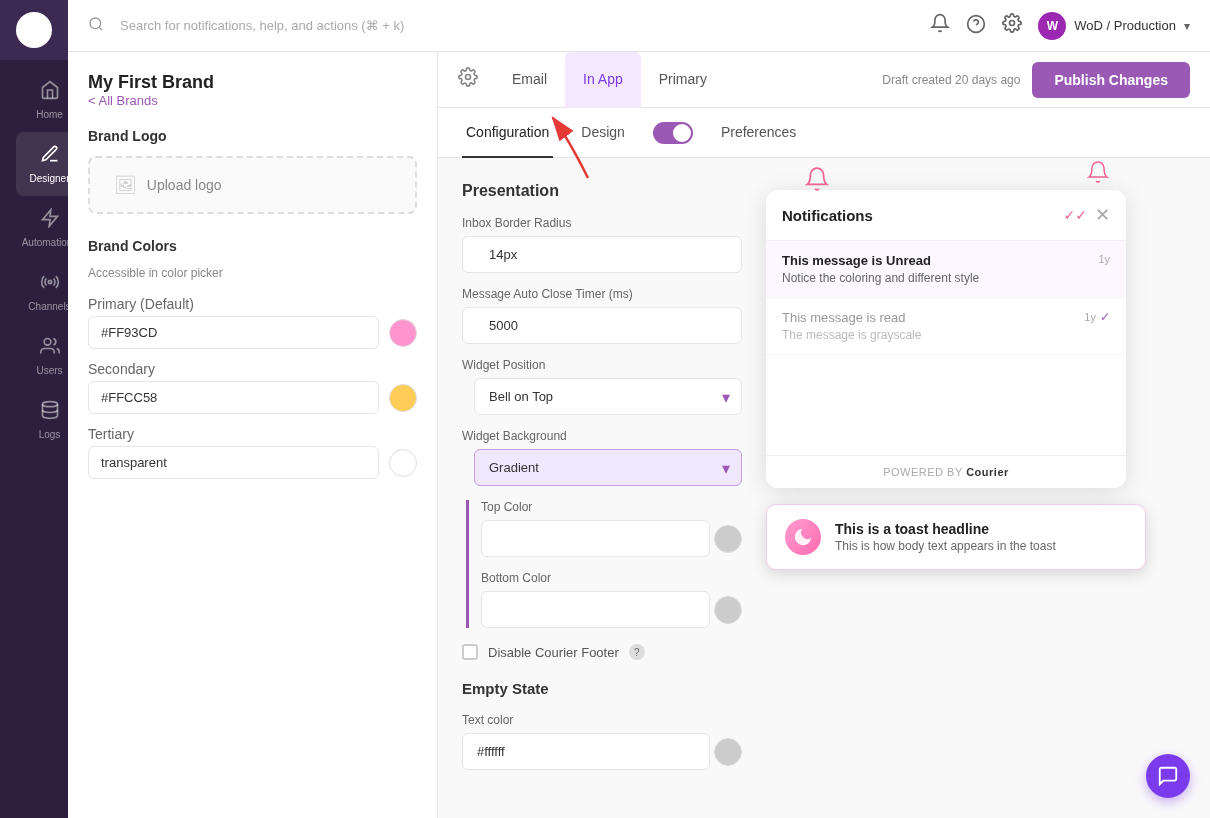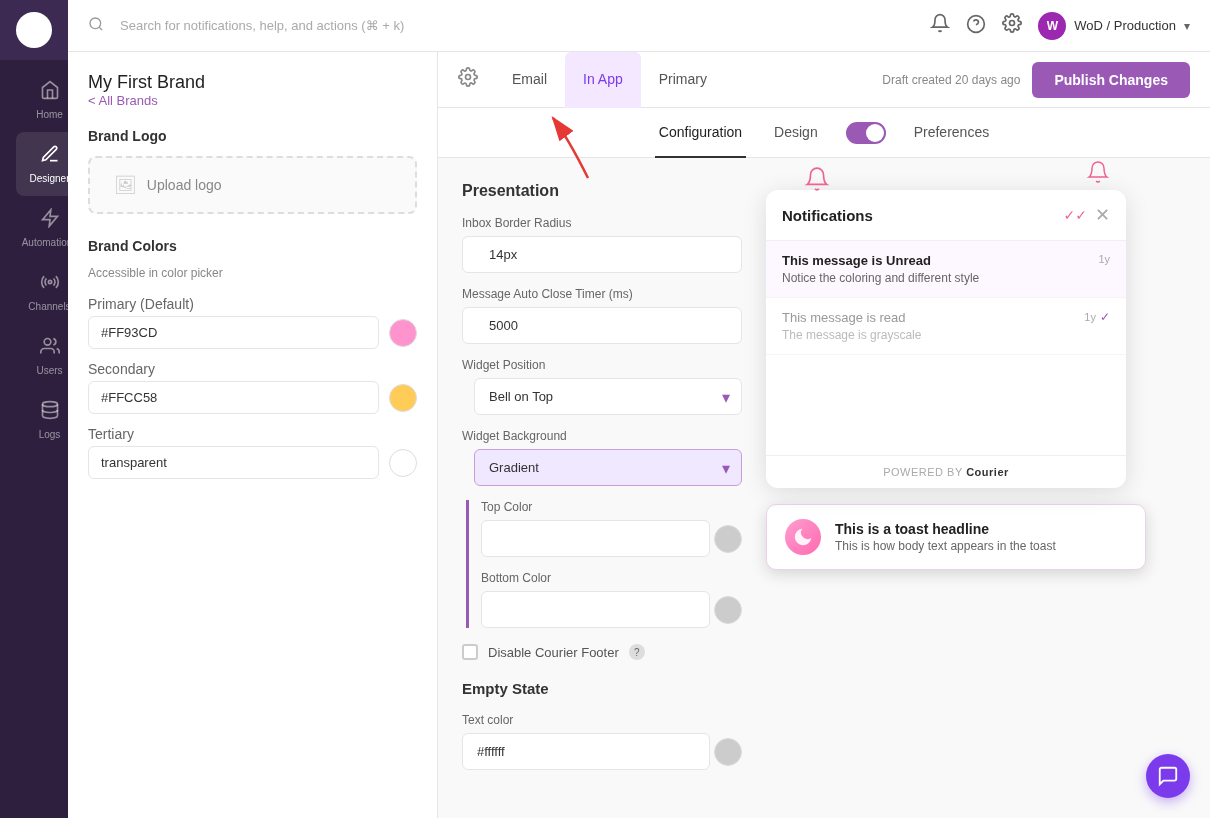--- a/index.html
+++ b/index.html
@@ -126,21 +126,21 @@
       border-right: 1px solid #e5e5e5;
       overflow-y: auto;
       padding: 20px;
       flex-shrink: 0;
     }
     .brand-header {
       margin-bottom: 20px;
     }
     .brand-title {
       font-size: 18px;
-      font-weight: 400;
+      font-weight: 700;
       color: #222;
     }
     .all-brands-link {
       font-size: 13px;
       color: #9b59b6;
       cursor: pointer;
     }
     .section-title {
       font-size: 14px;
       font-weight: 600;
@@ -249,21 +249,20 @@
 
     
     .config-tabs {
       background: white;
       padding: 0 24px;
       display: flex;
       align-items: center;
       gap: 24px;
       border-bottom: 1px solid #e5e5e5;
       height: 50px;
-      justify-content: center;
     }
     .config-tab {
       font-size: 14px;
       color: #555;
       cursor: pointer;
       padding: 0 4px;
       height: 50px;
       display: flex;
       align-items: center;
       border-bottom: 2px solid transparent;

